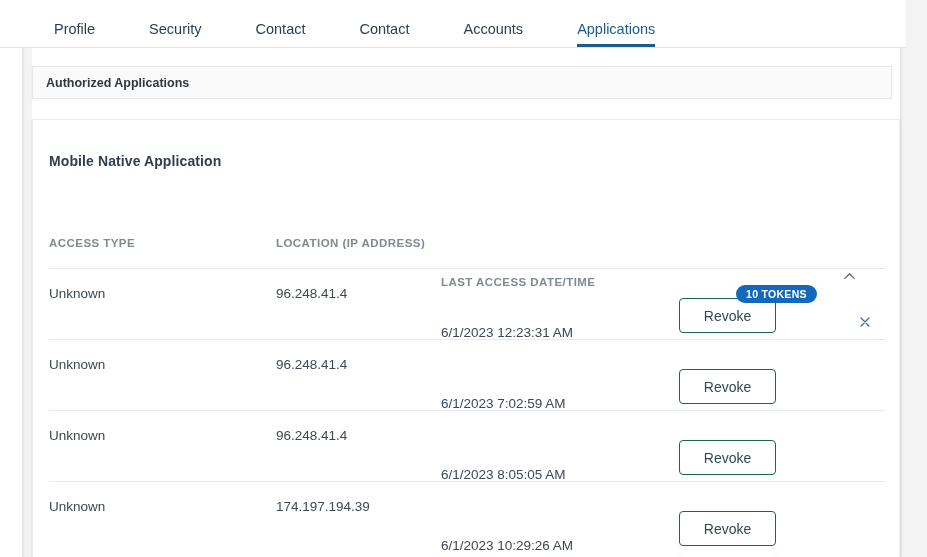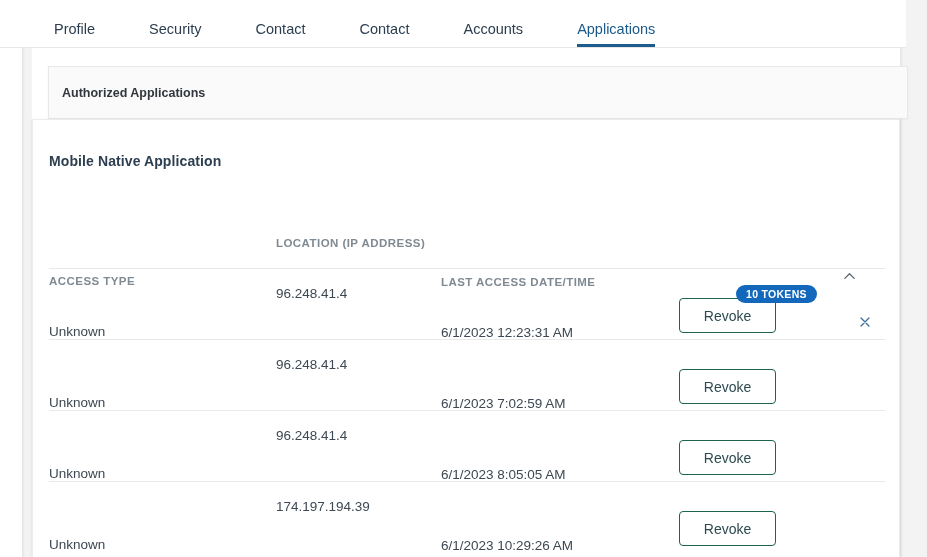--- a/index.html
+++ b/index.html
@@ -60,22 +60,22 @@
     content: "";
     position: absolute;
     left: 14px; right: 14px; bottom: 0;
     height: 3px;
     background: #1b5c8c;
   }
 
   
   #authbar {
     position: absolute;
-    left: 48px; top: 66px;
-    width: 860px; height: 53px;
+    left: 32px; top: 66px;
+    width: 860px; height: 33px;
     background: #fafafa;
     border: 1px solid #e8e8e8;
     display: flex;
     align-items: center;
     padding-left: 13px;
     font-size: 12.5px;
     font-weight: bold;
     color: #31373d;
     box-shadow: 0 1px 2px rgba(0,0,0,.04);
   }
@@ -151,21 +151,21 @@
     height: 71px;
     border-bottom: 1px solid #e9e9e9;
   }
   .row:last-child { border-bottom: none; }
   .cell {
     font-size: 13.5px;
     color: #3d4852;
     padding-top: 17px;
     white-space: nowrap;
   }
-  .c-type { width: 208px; margin-top: 38px; }
+  .c-type { width: 208px; }
   .c-loc  { width: 184px; padding-left: 19px; }
   .c-date { width: 208px; margin-top: 39px; }
   .c-act  { flex: 1; position: relative; }
 
   .revoke-btn {
     position: absolute;
     left: 30px; top: 29px;
     width: 97px; height: 35px;
     background: #ffffff;
     border: 1px solid #1c6450;

